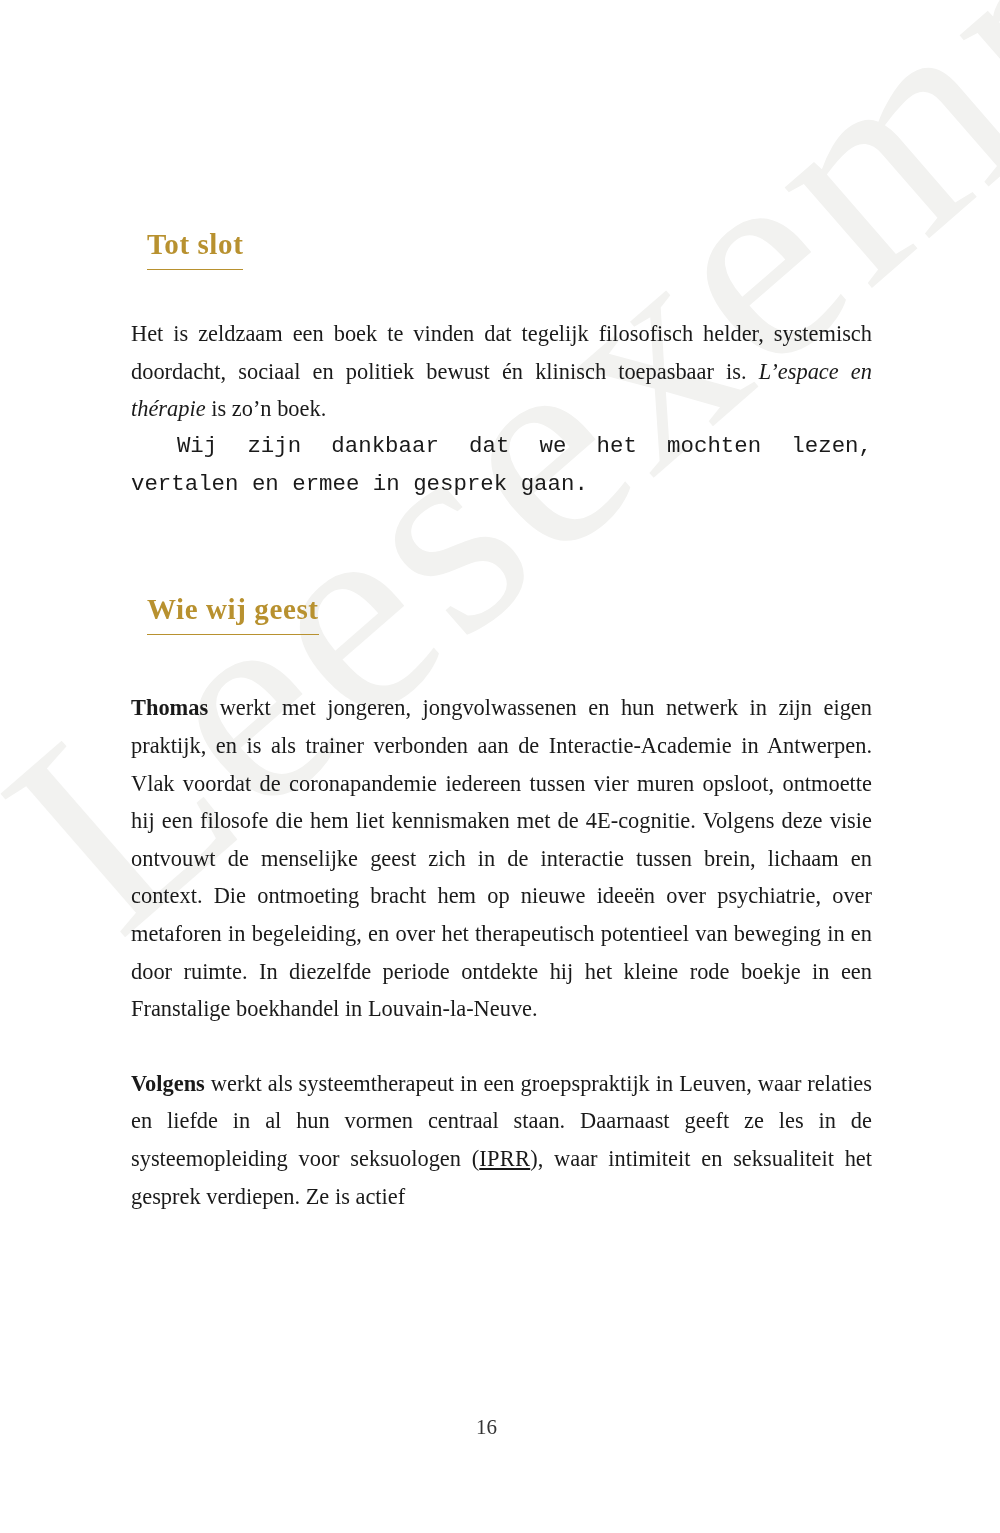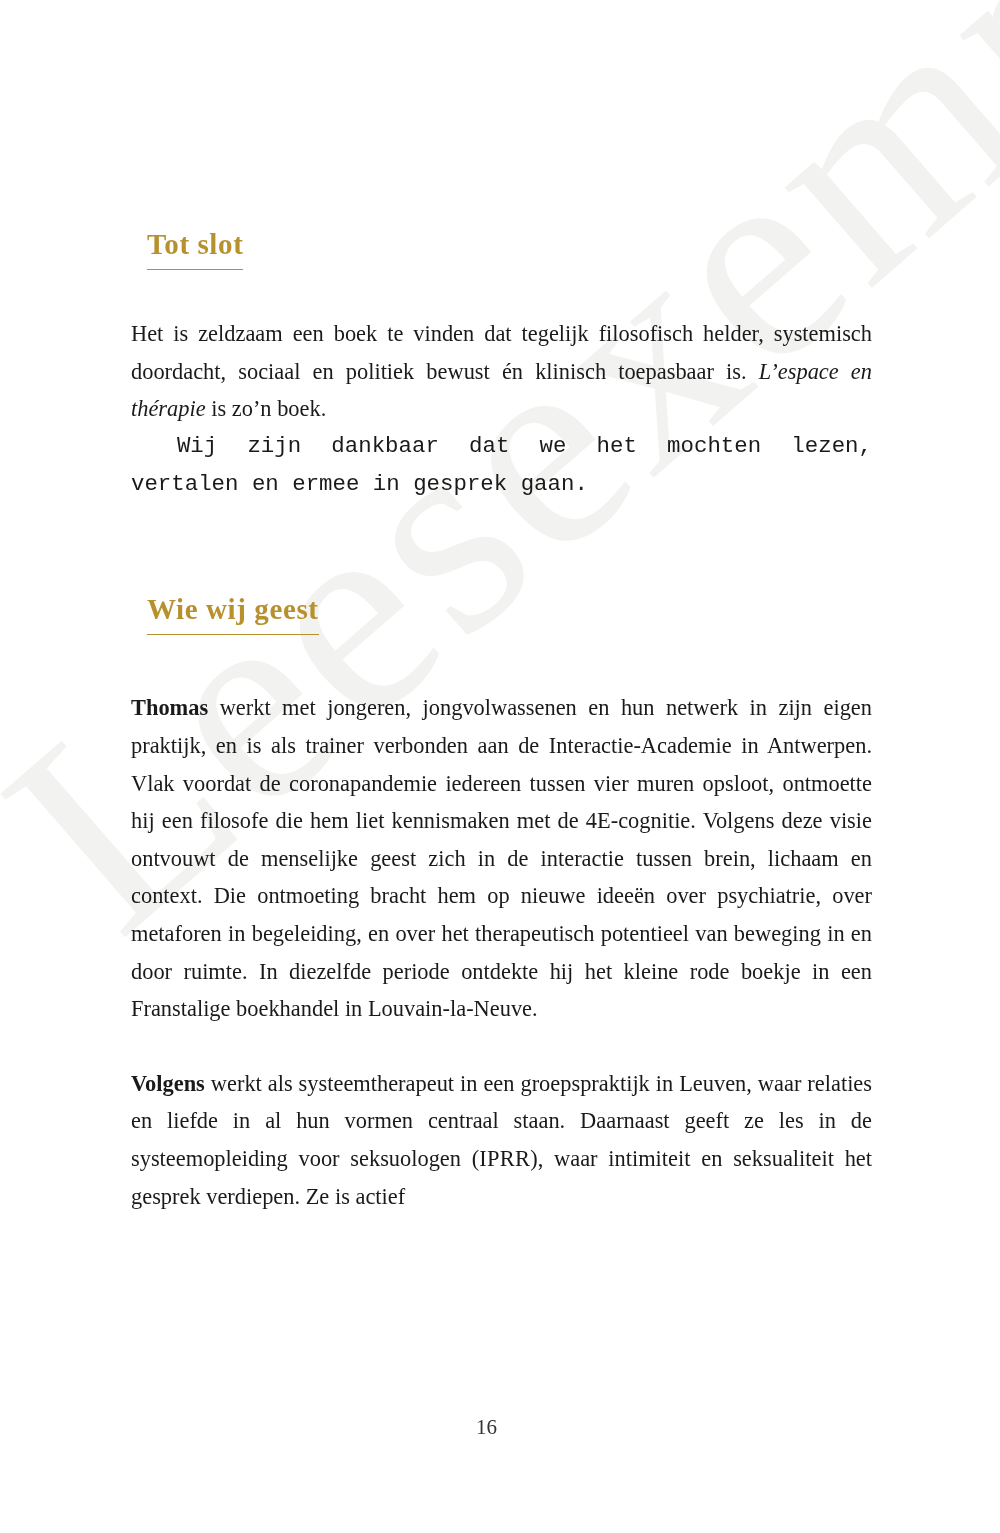--- a/index.html
+++ b/index.html
@@ -80,20 +80,21 @@
   .para-gap { margin-top: 37px; }
 
   .bold-lead { font-weight: bold; }
 
   .italic { font-style: italic; }
 
   .smallcaps {
     font-variant: small-caps;
     font-feature-settings: "smcp";
     letter-spacing: 0.3px;
+    text-decoration: underline;
   }
 
   
   .folio {
     position: absolute;
     left: 0;
     top: 1415px;
     width: 973px;
     text-align: center;
     font-size: 21px;

